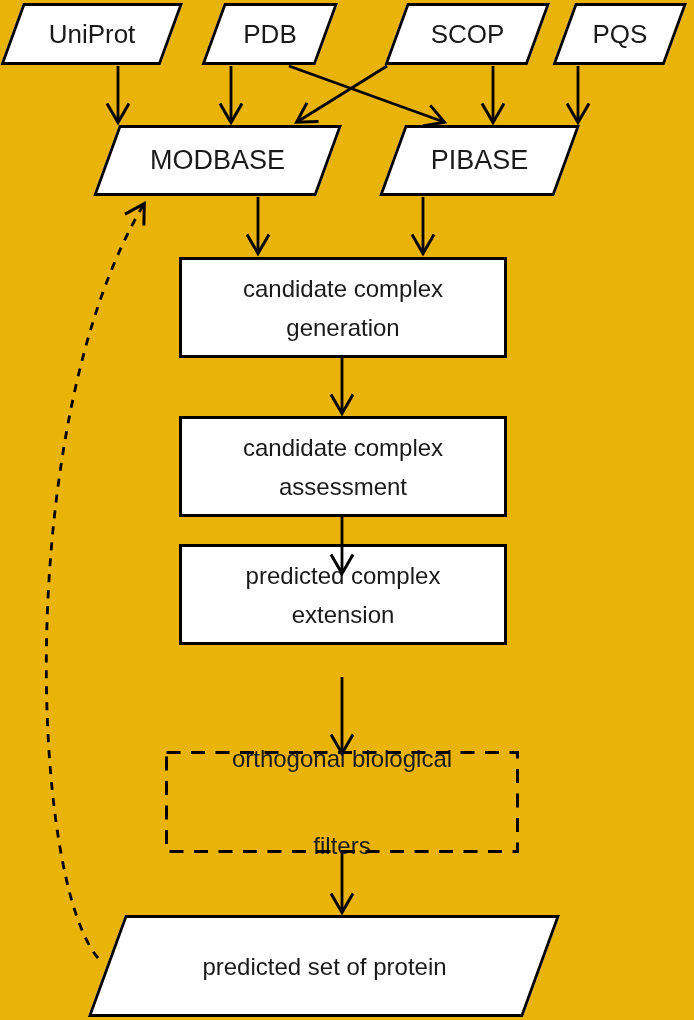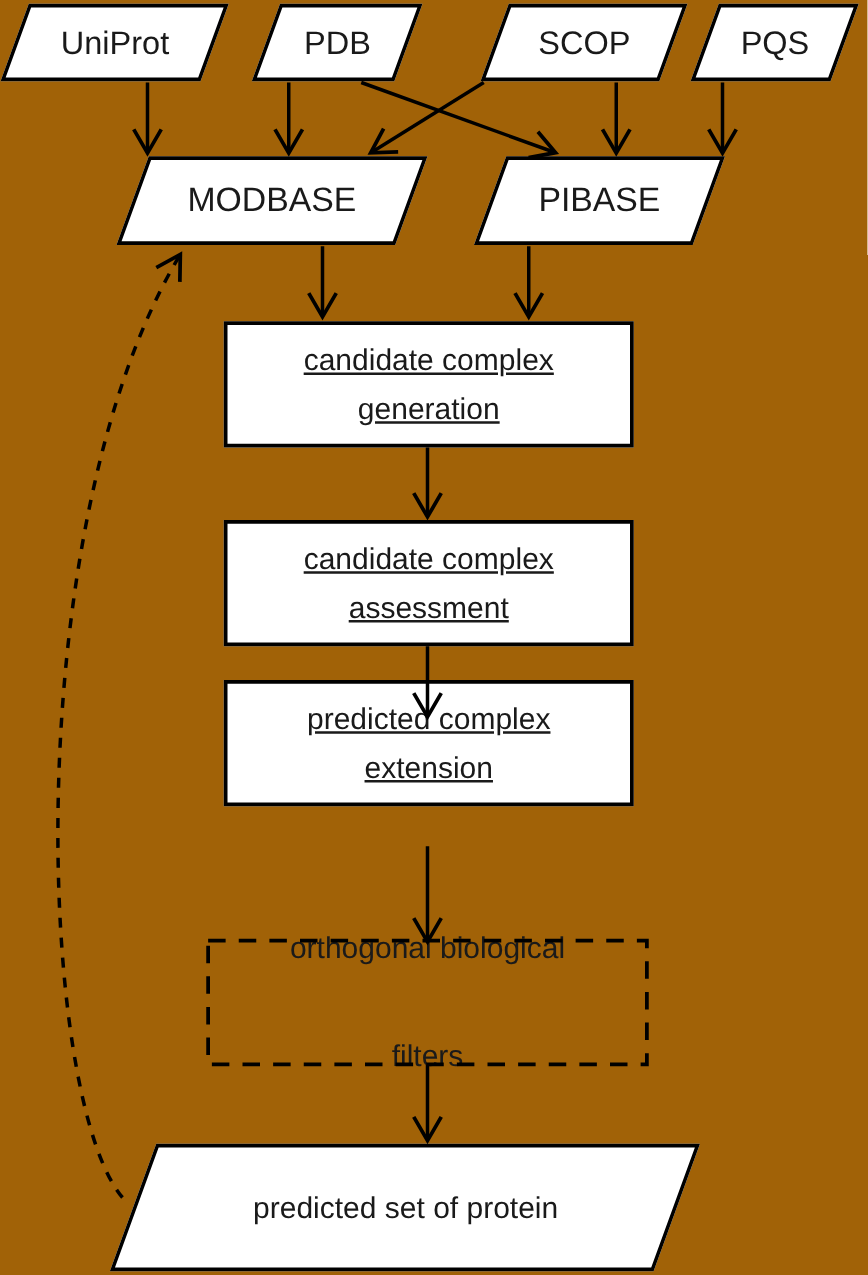--- a/index.html
+++ b/index.html
@@ -2,21 +2,21 @@
 <html><head>
 <meta charset="utf-8">
 <style>
   html, body { margin: 0; padding: 0; background: #ffffff; }
   body { font-family: "Liberation Sans", sans-serif; color: #1a1a1a; }
 
   .diagram {
     position: relative;
     width: 694px;
     height: 1020px;
-    background: #a16207;
+    background: #eab308;
     overflow: hidden;
   }
 
   
   .para { position: absolute; }
   .para .bg {
     position: absolute; inset: 0;
     border: 3px solid #000;
     background: #fff;
     transform: skewX(-20deg);
@@ -44,21 +44,20 @@
 
   
   .stage {
     position: absolute;
     left: 179px; width: 328px; height: 101px;
     border: 3px solid #000; background: #fff;
     box-sizing: border-box;
     display: flex; flex-direction: column;
     align-items: center; justify-content: center;
     font-size: 24px;
-    text-decoration: underline;
   }
   .stage .line, .multiline .line { line-height: 39px; white-space: nowrap; }
   #node-generation { top: 257px; }
   #node-assessment { top: 416px; }
   #node-extension  { top: 544px; }
 
   
   #node-filters {
     position: absolute;
     left: 165px; top: 751px; width: 354px; height: 102px;

